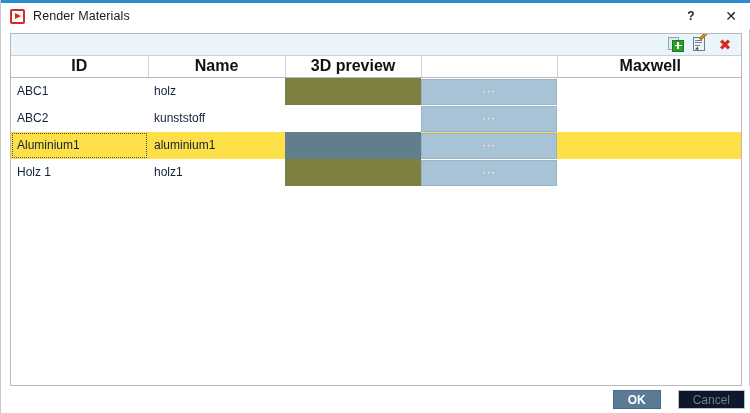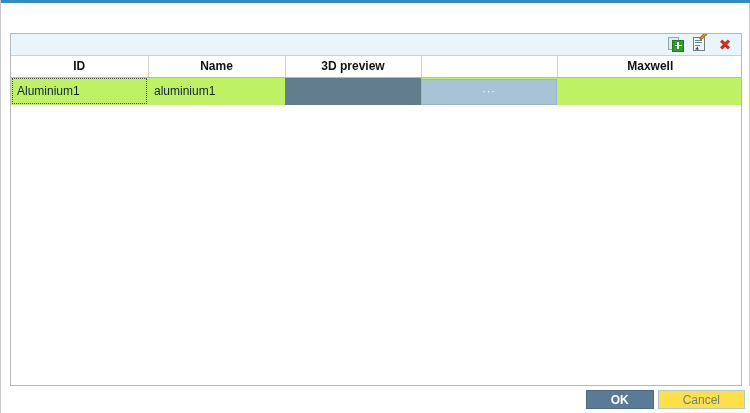--- a/index.html
+++ b/index.html
@@ -131,42 +131,42 @@
 
   
   .table{
     width:100%;
     border-collapse:collapse;
     table-layout:fixed;
     background:#ffffff;
   }
   .table th{
     height:21px;
-    font-size:12px;font-weight:bold;color:#111111;
+    font-size:16px;font-weight:bold;color:#111111;
     background:#ffffff;
     border-right:1px solid #d3d3d3;
     border-bottom:1px solid #b9b9b9;
     text-align:center;
     padding:0;
     box-sizing:border-box;
   }
   .table th:last-child{border-right:none;margin-left:42px;}
   .table td{
     height:27px;
     padding:0 0 0 6px;
     font-size:12px;
     color:#14213a;
     border:none;
     box-sizing:border-box;
     vertical-align:middle;
     overflow:hidden;
     white-space:nowrap;
   }
   tr.row td{background:#ffffff;}
-  tr.row.selected td{background:#bef264;}
+  tr.row.selected td{background:#fde047;}
   tr.row.selected td.c-id{
     outline:1px dotted #4a4a4a;
     outline-offset:-2px;
   }
   td.c-id{width:137px;}
   td.c-name{width:137px;}
   td.c-prev{width:136px;padding:0;}
   td.c-btn{width:136px;padding:0;}
   td.c-max{width:186px;}
 
@@ -194,39 +194,47 @@
     background:#ffffff;
     display:flex;align-items:center;justify-content:flex-end;
     padding-right:6px;
     box-sizing:border-box;
   }
   .btn{
     height:19px;min-width:40px;
     display:flex;align-items:center;justify-content:center;
     font-size:12px;
     box-sizing:border-box;
-    margin-left:4px;
+    margin-left:17px;
     cursor:default;
-    padding:0 24px;
+    padding:0 14px;
   }
   .btn-ok{
     background:#5a7a96;color:#ffffff;border:1px solid #4a6a86;
     font-weight:bold;
   }
   .btn-cancel{
-    background:#fde047;color:#6d7e8c;border:1px solid #b2c5d5;
+    background:#0f172a;color:#6d7e8c;border:1px solid #b2c5d5;
   }
 </style>
 </head>
 <body>
 
 <div class="window">
 
   <div class="accent-bar"></div>
 
+  <div class="titlebar">
+    <div class="app-icon"></div>
+    <div class="title-text">Render Materials</div>
+    <div class="title-btns">
+      <div class="tbtn help">?</div>
+      <div class="tbtn close">✕</div>
+    </div>
+  </div>
 
   <div class="panel">
 
     <div class="toolbar">
       <div class="tool-ico ico-add">
         <span class="pg"></span>
           <span class="sq"></span>
       </div>
       <div class="tool-ico ico-edit">
         <span class="pg"></span>
@@ -243,31 +251,62 @@
       <thead>
         <tr>
           <th style="width:137px;">ID</th>
           <th style="width:137px;">Name</th>
           <th style="width:136px;margin-top:32px;">3D preview</th>
           <th style="width:136px;"></th>
           <th style="width:186px;">Maxwell</th>
         </tr>
       </thead>
       <tbody id="tbody">
+          <tr class="row">
+            <td class="c-id">ABC1</td>
+            <td class="c-name">holz</td>
+            <td class="c-prev">
+              <span class="swatch" style="background: rgb(125, 128, 64);"></span>
+            </td>
+            <td class="c-btn">
+              <div class="dots-btn">···</div>
+            </td>
+            <td class="c-max"></td>
+          </tr>
+          <tr class="row">
+            <td class="c-id">ABC2</td>
+            <td class="c-name">kunststoff</td>
+            <td class="c-prev"></td>
+            <td class="c-btn">
+              <div class="dots-btn">···</div>
+            </td>
+            <td class="c-max"></td>
+          </tr>
           <tr class="row selected">
             <td class="c-id">Aluminium1</td>
             <td class="c-name">aluminium1</td>
             <td class="c-prev">
               <span class="swatch" style="background: rgb(98, 125, 140);"></span>
             </td>
             <td class="c-btn">
               <div class="dots-btn">···</div>
             </td>
             <td class="c-max"></td>
           </tr>
+          <tr class="row">
+            <td class="c-id">Holz 1</td>
+            <td class="c-name">holz1</td>
+            <td class="c-prev">
+              <span class="swatch" style="background: rgb(125, 128, 64);"></span>
+            </td>
+            <td class="c-btn">
+              <div class="dots-btn">···</div>
+            </td>
+            <td class="c-max"></td>
+          </tr>
         </tbody>
     </table>
   </div>
 
   <div class="footer">
     <div class="btn btn-ok">OK</div>
     <div class="btn btn-cancel">Cancel</div>
   </div>
 
 </div>

